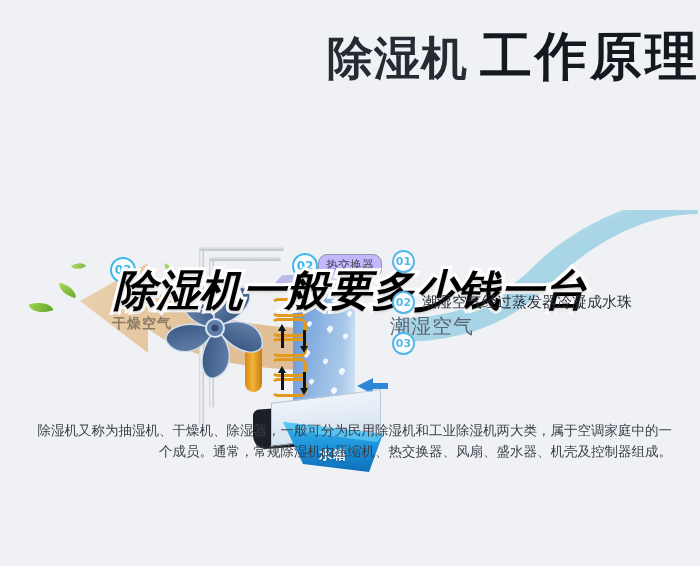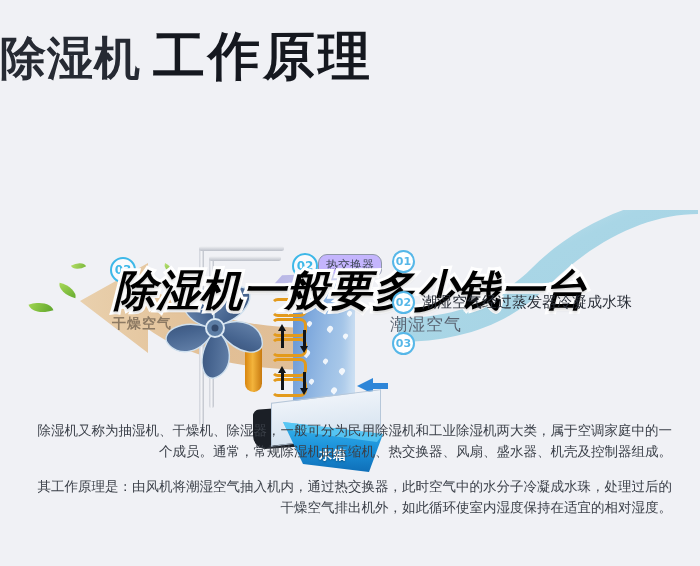--- a/index.html
+++ b/index.html
@@ -7,21 +7,21 @@
     width:700px;height:566px;
     background:#f0f1f5;
     font-family:"Liberation Sans","DejaVu Sans",sans-serif;
     overflow:hidden;
     position:relative;
   }
 
   
   .header{
     position:absolute;left:0;top:22px;width:700px;
-    text-align:left;
+    text-align:right;
     white-space:nowrap;
   }
   .header .t1{
     font-size:46px;font-weight:bold;color:#262a33;
     letter-spacing:1px;
     font-family:"DejaVu Sans","Liberation Sans",sans-serif;
   }
   .header .t2{
     font-size:52px;font-weight:bold;color:#15181f;
     letter-spacing:3px;margin-left:12px;
@@ -55,21 +55,21 @@
   .lbl-dry{
     position:absolute;left:112px;top:210px;
     font-size:14px;color:#8d7a63;font-weight:bold;letter-spacing:1px;
     font-family:"DejaVu Sans","Liberation Sans",sans-serif;
   }
 
   
   .humidflow{position:absolute;left:398px;top:105px;width:300px;height:190px;}
   .lbl-humid{
     position:absolute;left:390px;top:208px;
-    font-size:17px;color:#5a6472;letter-spacing:1px;
+    font-size:20px;color:#5a6472;letter-spacing:1px;
     font-family:"DejaVu Sans","Liberation Sans",sans-serif;
   }
 
   
   .badge{
     position:absolute;width:22px;height:22px;border-radius:50%;
     border:2px solid #3db8e8;color:#3db8e8;
     font-size:12px;font-weight:bold;
     display:flex;align-items:center;justify-content:center;
     background:rgba(255,255,255,.65);
@@ -357,14 +357,13 @@
     <div class="step-badge">02</div>
     <div class="step-text">潮湿空气经过蒸发器冷凝成水珠</div>
   </div>
   <div class="step">
     <div class="step-badge">03</div>
   </div>
 </div>
 
 <div class="copy">
   <p>除湿机又称为抽湿机、干燥机、除湿器，一般可分为民用除湿机和工业除湿机两大类，属于空调家庭中的一个成员。通常，常规除湿机由压缩机、热交换器、风扇、盛水器、机壳及控制器组成。</p>
-  <p>其工作原理是：由风机将潮湿空气抽入机内，通过热交换器，此时空气中的水分子冷凝成水珠，处理过后的干燥空气排出机外，如此循环使室内湿度保持在适宜的相对湿度。</p>
 </div>
 
 </body></html>

